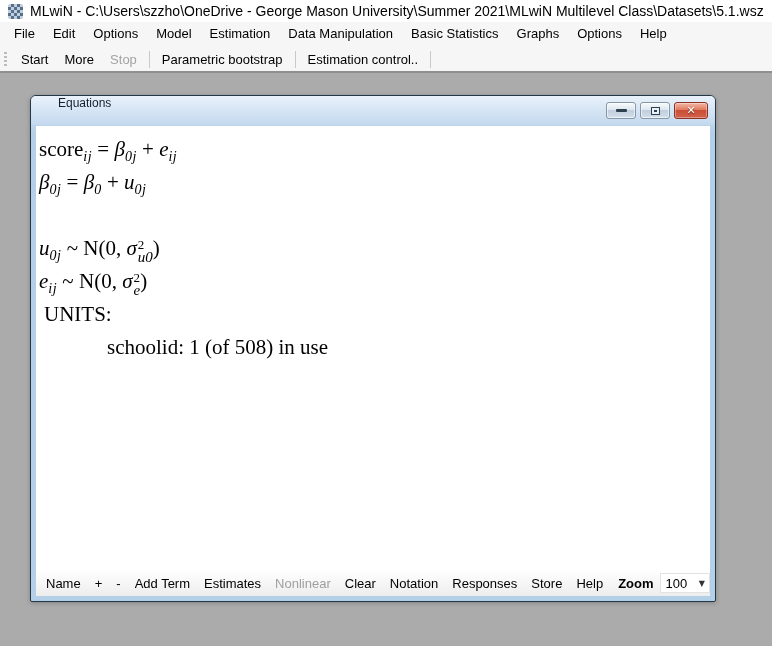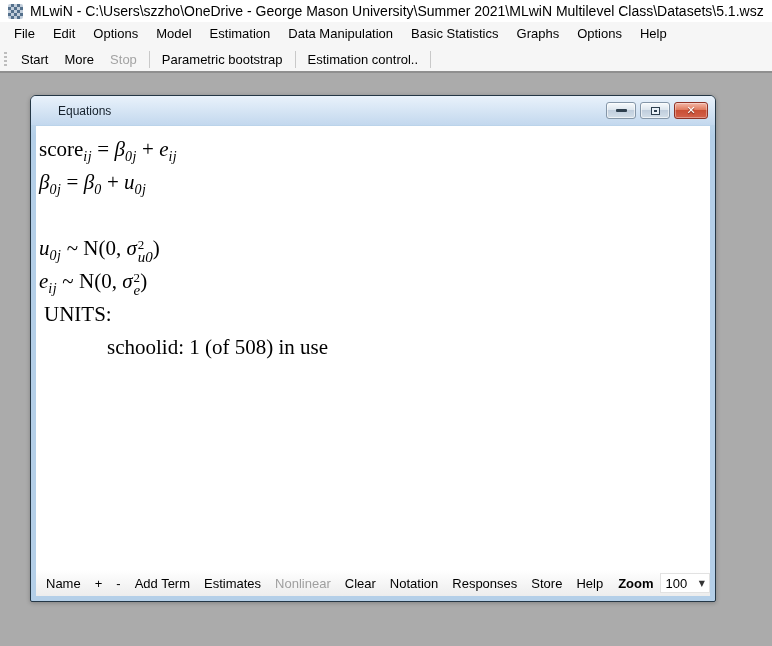--- a/index.html
+++ b/index.html
@@ -69,21 +69,20 @@
     left: 30px; top: 22px;
     width: 686px; height: 507px;
     background: linear-gradient(#cfe0f0, #b4cfe8 40px, #b4cfe8);
     border: 1px solid #243746;
     border-radius: 6px 6px 2px 2px;
     box-shadow: 0 1px 4px rgba(0,0,0,0.25);
   }
   .eq-titlebar {
     height: 29px;
     display: flex;
-    align-items: center;
     padding: 0 7px 0 27px;
     font-size: 12px;
     color: #15202b;
     background: linear-gradient(#e9f2fb, #c3d8ee);
     border-radius: 5px 5px 0 0;
   }
   .eq-title { white-space: nowrap; }
   .win-btns { margin-left: auto; display: flex; gap: 4px; align-items: center; }
   .win-btn {
     width: 30px; height: 17px;

